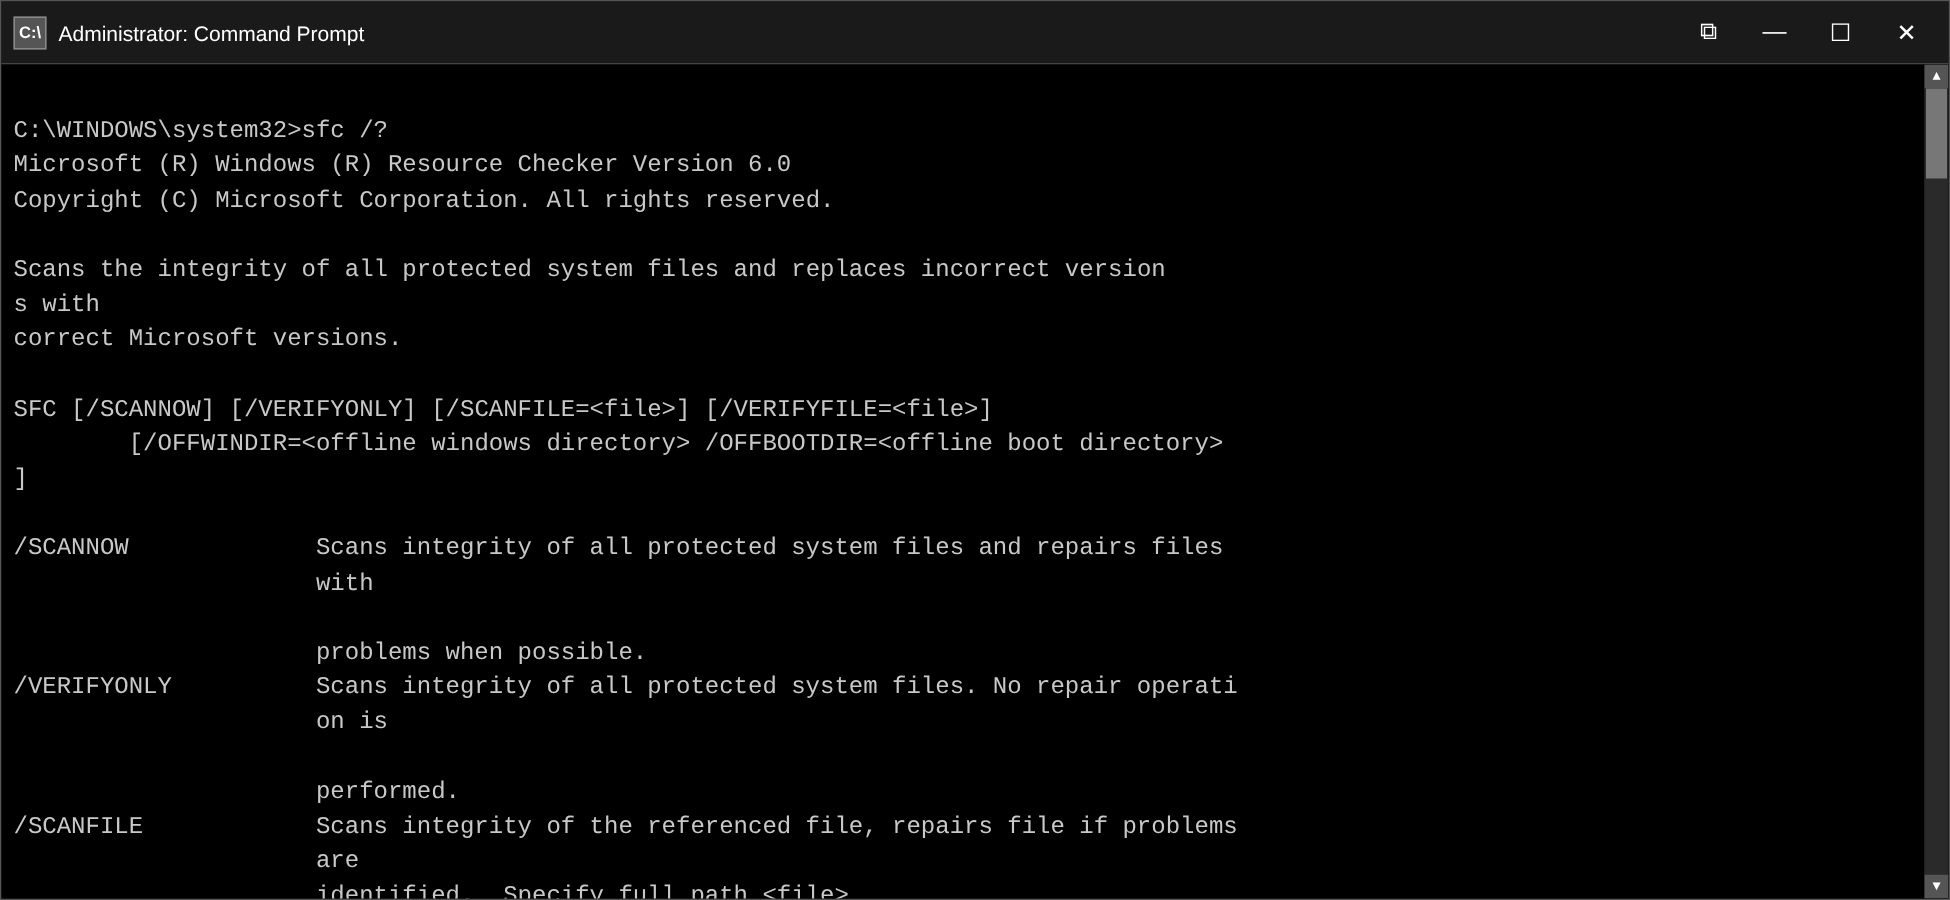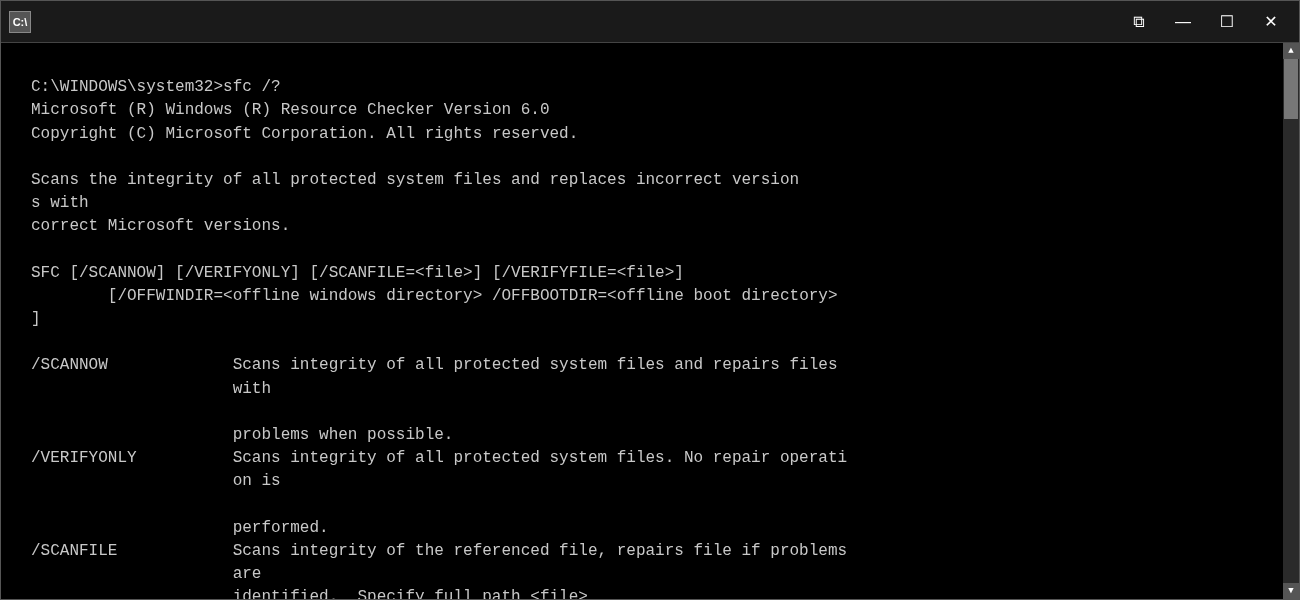--- a/index.html
+++ b/index.html
@@ -83,21 +83,21 @@
 
     .window-body {
       display: flex;
       flex: 1;
       overflow: hidden;
       background: #000;
     }
 
     .terminal-content {
       flex: 1;
-      padding: 10px 30px;
+      padding: 10px 8px;
       color: #c8c8c8;
       font-size: 16px;
       line-height: 1.45;
       overflow: hidden;
       white-space: pre-wrap;
       font-family: 'Courier New', Courier, monospace;
     }
 
     .scrollbar {
       width: 16px;
@@ -138,20 +138,21 @@
   </style>
 </head>
 <body>
 
 <div class="window">
   <div class="title-bar">
     <div class="title-bar-left">
       <div class="title-bar-icon">
         <span>C:\</span>
       </div>
+      <span class="title-bar-title">Administrator: Command Prompt</span>
     </div>
     <div class="title-bar-controls">
       <button class="title-bar-btn">⧉</button>
       <button class="title-bar-btn">—</button>
       <button class="title-bar-btn">☐</button>
       <button class="title-bar-btn close">✕</button>
     </div>
   </div>
 
   <div class="window-body">

